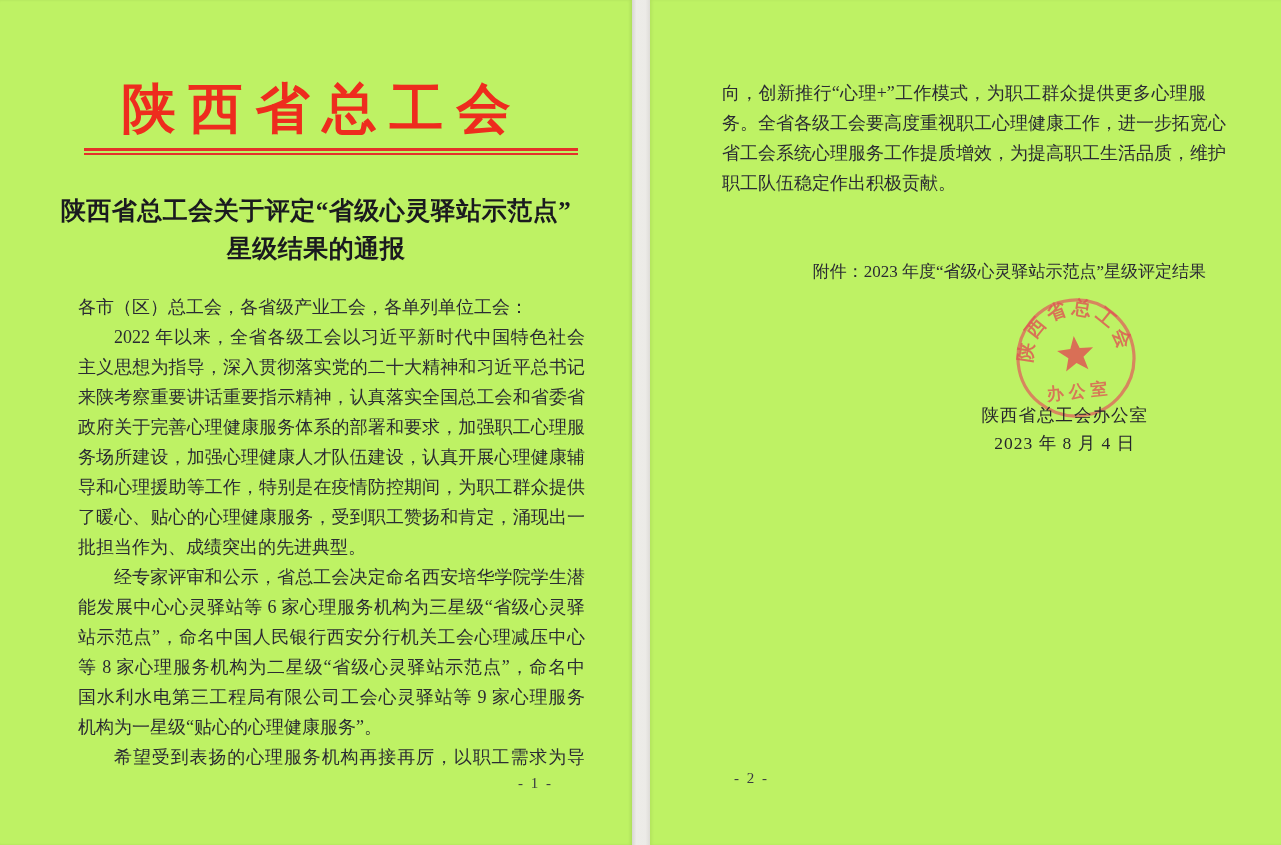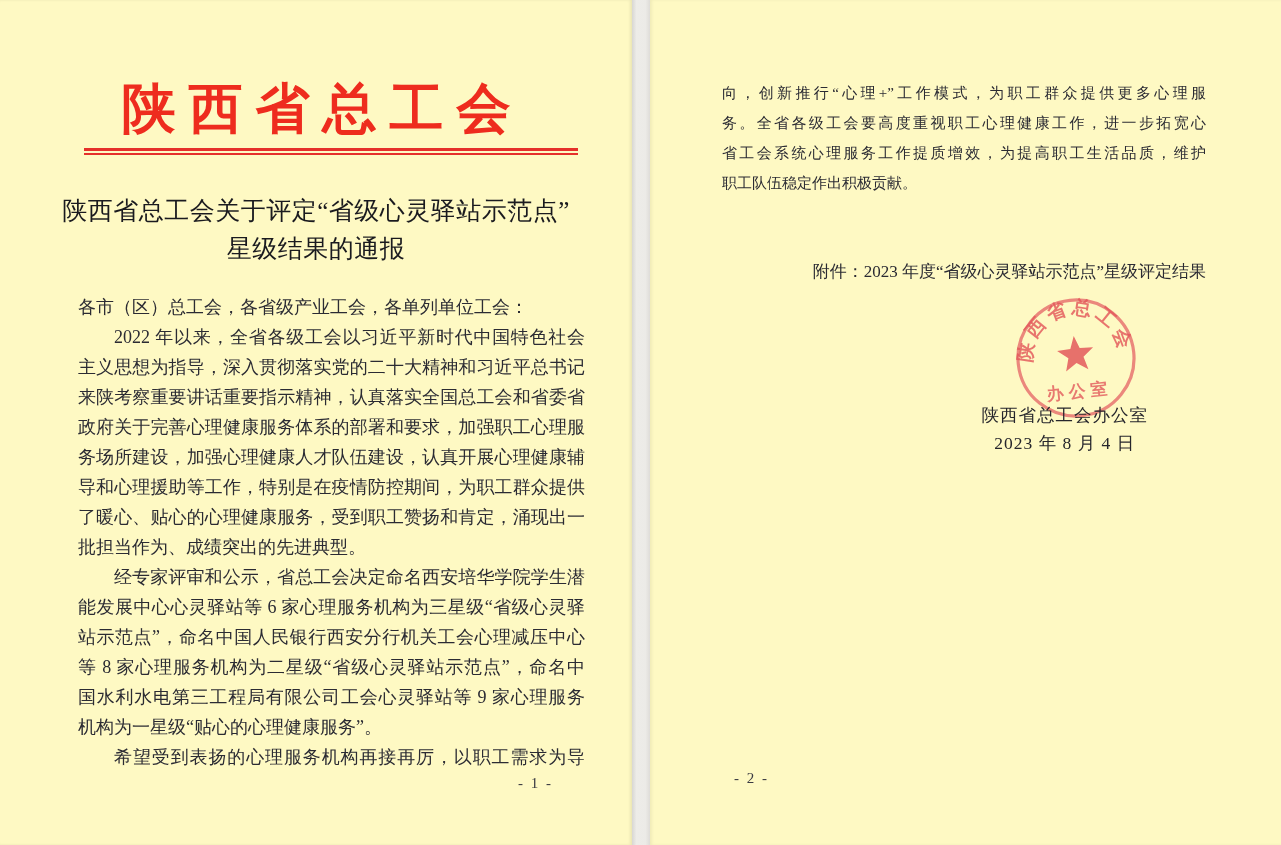--- a/index.html
+++ b/index.html
@@ -2,49 +2,49 @@
 <html><head>
 <meta charset="utf-8">
 <style>
   html,body{margin:0;padding:0;}
   body{
     width:1281px;height:845px;position:relative;overflow:hidden;
     background:#e9e8e4;
     font-family:"Liberation Serif","DejaVu Serif",serif;
   }
   .page{
-    position:absolute;top:0;height:845px;background:#fef9c3;
+    position:absolute;top:0;height:845px;background:#bef264;
   }
   #page1{left:0;width:632px;box-shadow:inset -2px 0 3px rgba(0,0,0,0.08);}
   #page2{left:650px;width:631px;box-shadow:inset 2px 0 3px rgba(0,0,0,0.06);}
   .gutter{
     position:absolute;left:632px;top:0;width:18px;height:845px;
     background:linear-gradient(to right,#d8d7d3,#edece8 25%,#ecebe7 75%,#dedcd8);
   }
   .masthead{
     position:absolute;left:0;top:78px;width:100%;
     text-align:center;font-size:54px;font-weight:bold;
     letter-spacing:13px;text-indent:13px;line-height:62px;
     color:#ee2c1e;
   }
   .redline{
     position:absolute;left:84px;top:148px;width:494px;height:2px;
     border-top:3px solid #e5302a;border-bottom:2px solid #e5302a;
     background:transparent;
   }
   .doc-title{
     position:absolute;left:0;top:192px;width:100%;
-    text-align:center;font-weight:normal;font-size:25px;line-height:38px;
+    text-align:center;font-weight:bold;font-size:25px;line-height:38px;
     color:#1a1a1f;letter-spacing:0.5px;
   }
   .bodycol{
     position:absolute;color:#2b2b33;
   }
   #body1{left:78px;top:292px;width:507px;font-size:18px;line-height:30px;}
-  #body2{left:72px;top:78px;width:484px;font-size:15px;line-height:30px;font-family:Liberation Serif, serif;}
+  #body2{left:72px;top:78px;width:484px;font-size:18px;line-height:30px;font-family:Liberation Serif, serif;}
   .bline{
     width:100%;height:30px;white-space:nowrap;
     text-align:justify;text-align-last:justify;text-justify:inter-character;
   }
   .bline.end{text-align-last:left;}
   .bline.indent{text-indent:2em;}
   .attachment{
     position:absolute;left:72px;top:257px;width:484px;
     font-size:17px;line-height:30px;color:#2b2b33;text-indent:2em;text-align:right;
   }

